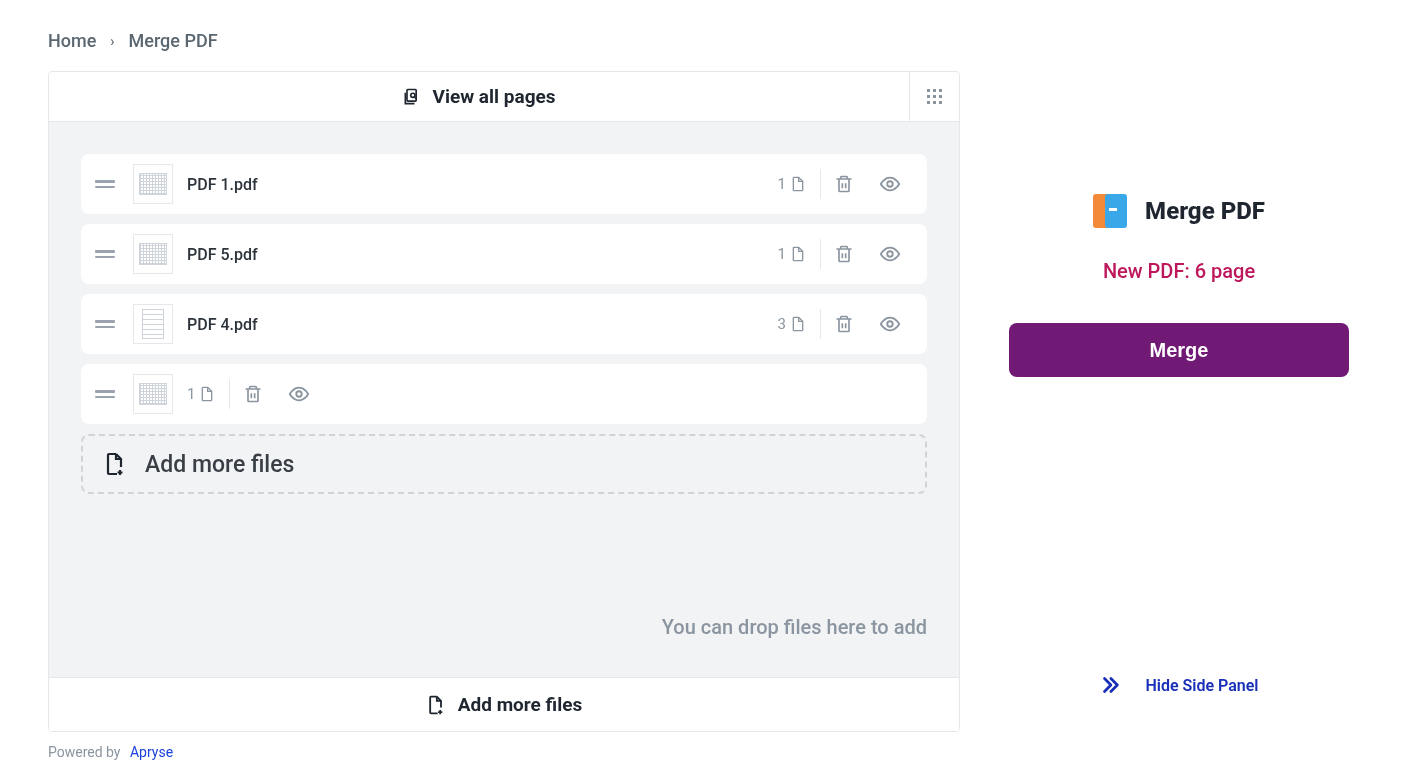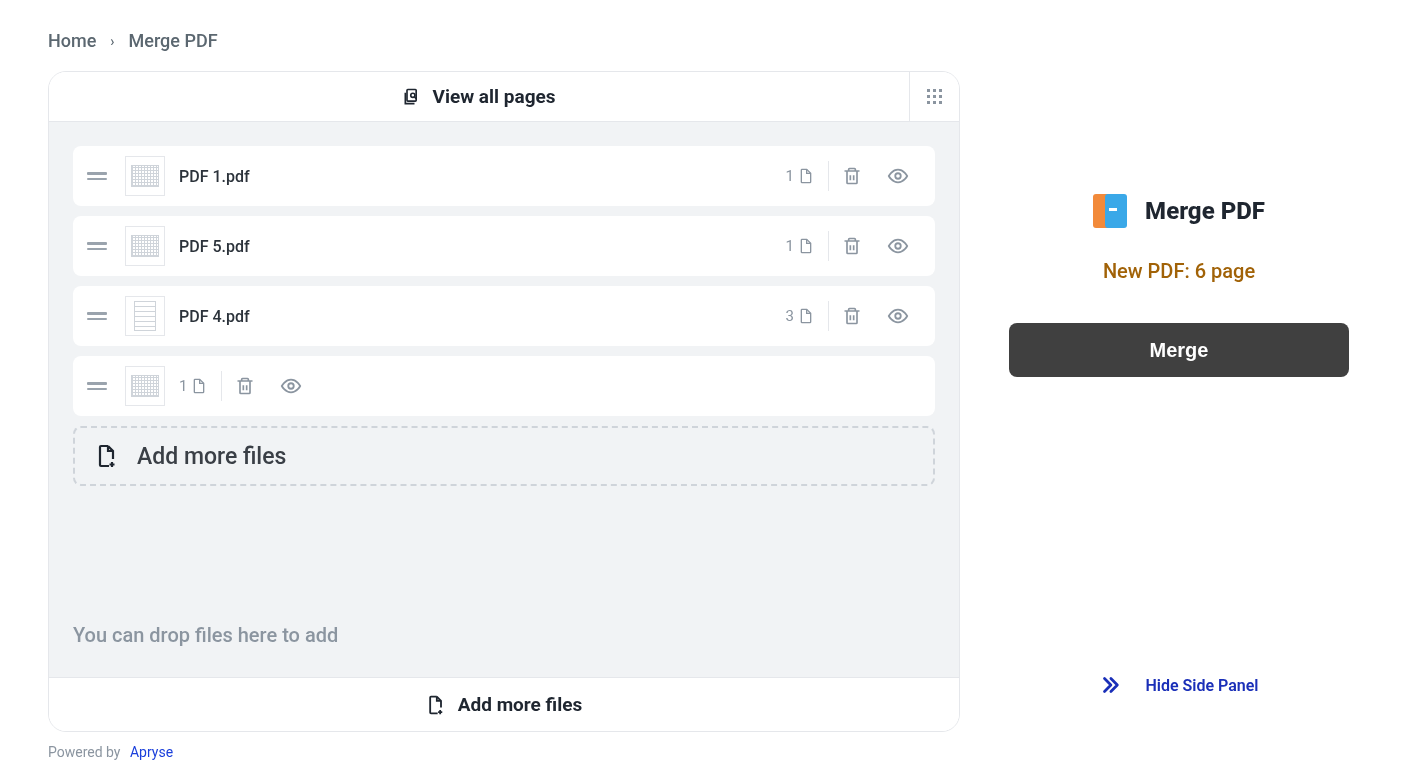--- a/index.html
+++ b/index.html
@@ -32,21 +32,21 @@
     display: flex;
     gap: 30px;
     flex: 1;
     min-height: 0;
   }
   .left-panel {
     width: 912px;
     display: flex;
     flex-direction: column;
     border: 1px solid #e5e7eb;
-    border-radius: 18px;
+    border-radius: 4px;
     overflow: hidden;
     background: #fff;
   }
   .panel-header {
     display: flex;
     align-items: stretch;
     border-bottom: 1px solid #e5e7eb;
     background: #fff;
     height: 50px;
   }
@@ -66,21 +66,21 @@
     display: flex;
     align-items: center;
     justify-content: center;
     border-left: 1px solid #e5e7eb;
     cursor: pointer;
     color: #8b95a0;
   }
   .file-list-area {
     flex: 1;
     background: #f1f3f5;
-    padding: 24px;
+    padding: 32px;
     display: flex;
     flex-direction: column;
     gap: 10px;
     overflow: auto;
   }
   .file-row {
     background: #fff;
     border-radius: 8px;
     display: flex;
     align-items: center;
@@ -149,21 +149,21 @@
     display: flex;
     align-items: center;
     padding: 0 20px;
     gap: 18px;
     cursor: pointer;
     color: #3a3f46;
     font-size: 23px;
     font-weight: 500;
   }
   .drop-hint {
-    text-align: left;
+    text-align: right;
     color: #8b95a0;
     font-size: 20px;
     font-weight: 500;
     margin-top: auto;
     padding-bottom: 6px;
   }
   .panel-footer {
     border-top: 1px solid #e5e7eb;
     background: #fff;
     height: 54px;
@@ -215,25 +215,25 @@
   }
   .merge-title {
     font-size: 24px;
     font-weight: 800;
     color: #1f2630;
   }
   .new-pdf-line {
     text-align: center;
     font-size: 20px;
     font-weight: 500;
-    color: #a16207;
+    color: #be185d;
     margin-bottom: 40px;
   }
   .merge-btn {
-    background: #404040;
+    background: #701a75;
     color: #fff;
     border: none;
     border-radius: 8px;
     height: 54px;
     font-size: 20px;
     font-weight: 700;
     cursor: pointer;
     width: 340px;
     align-self: center;
   }

